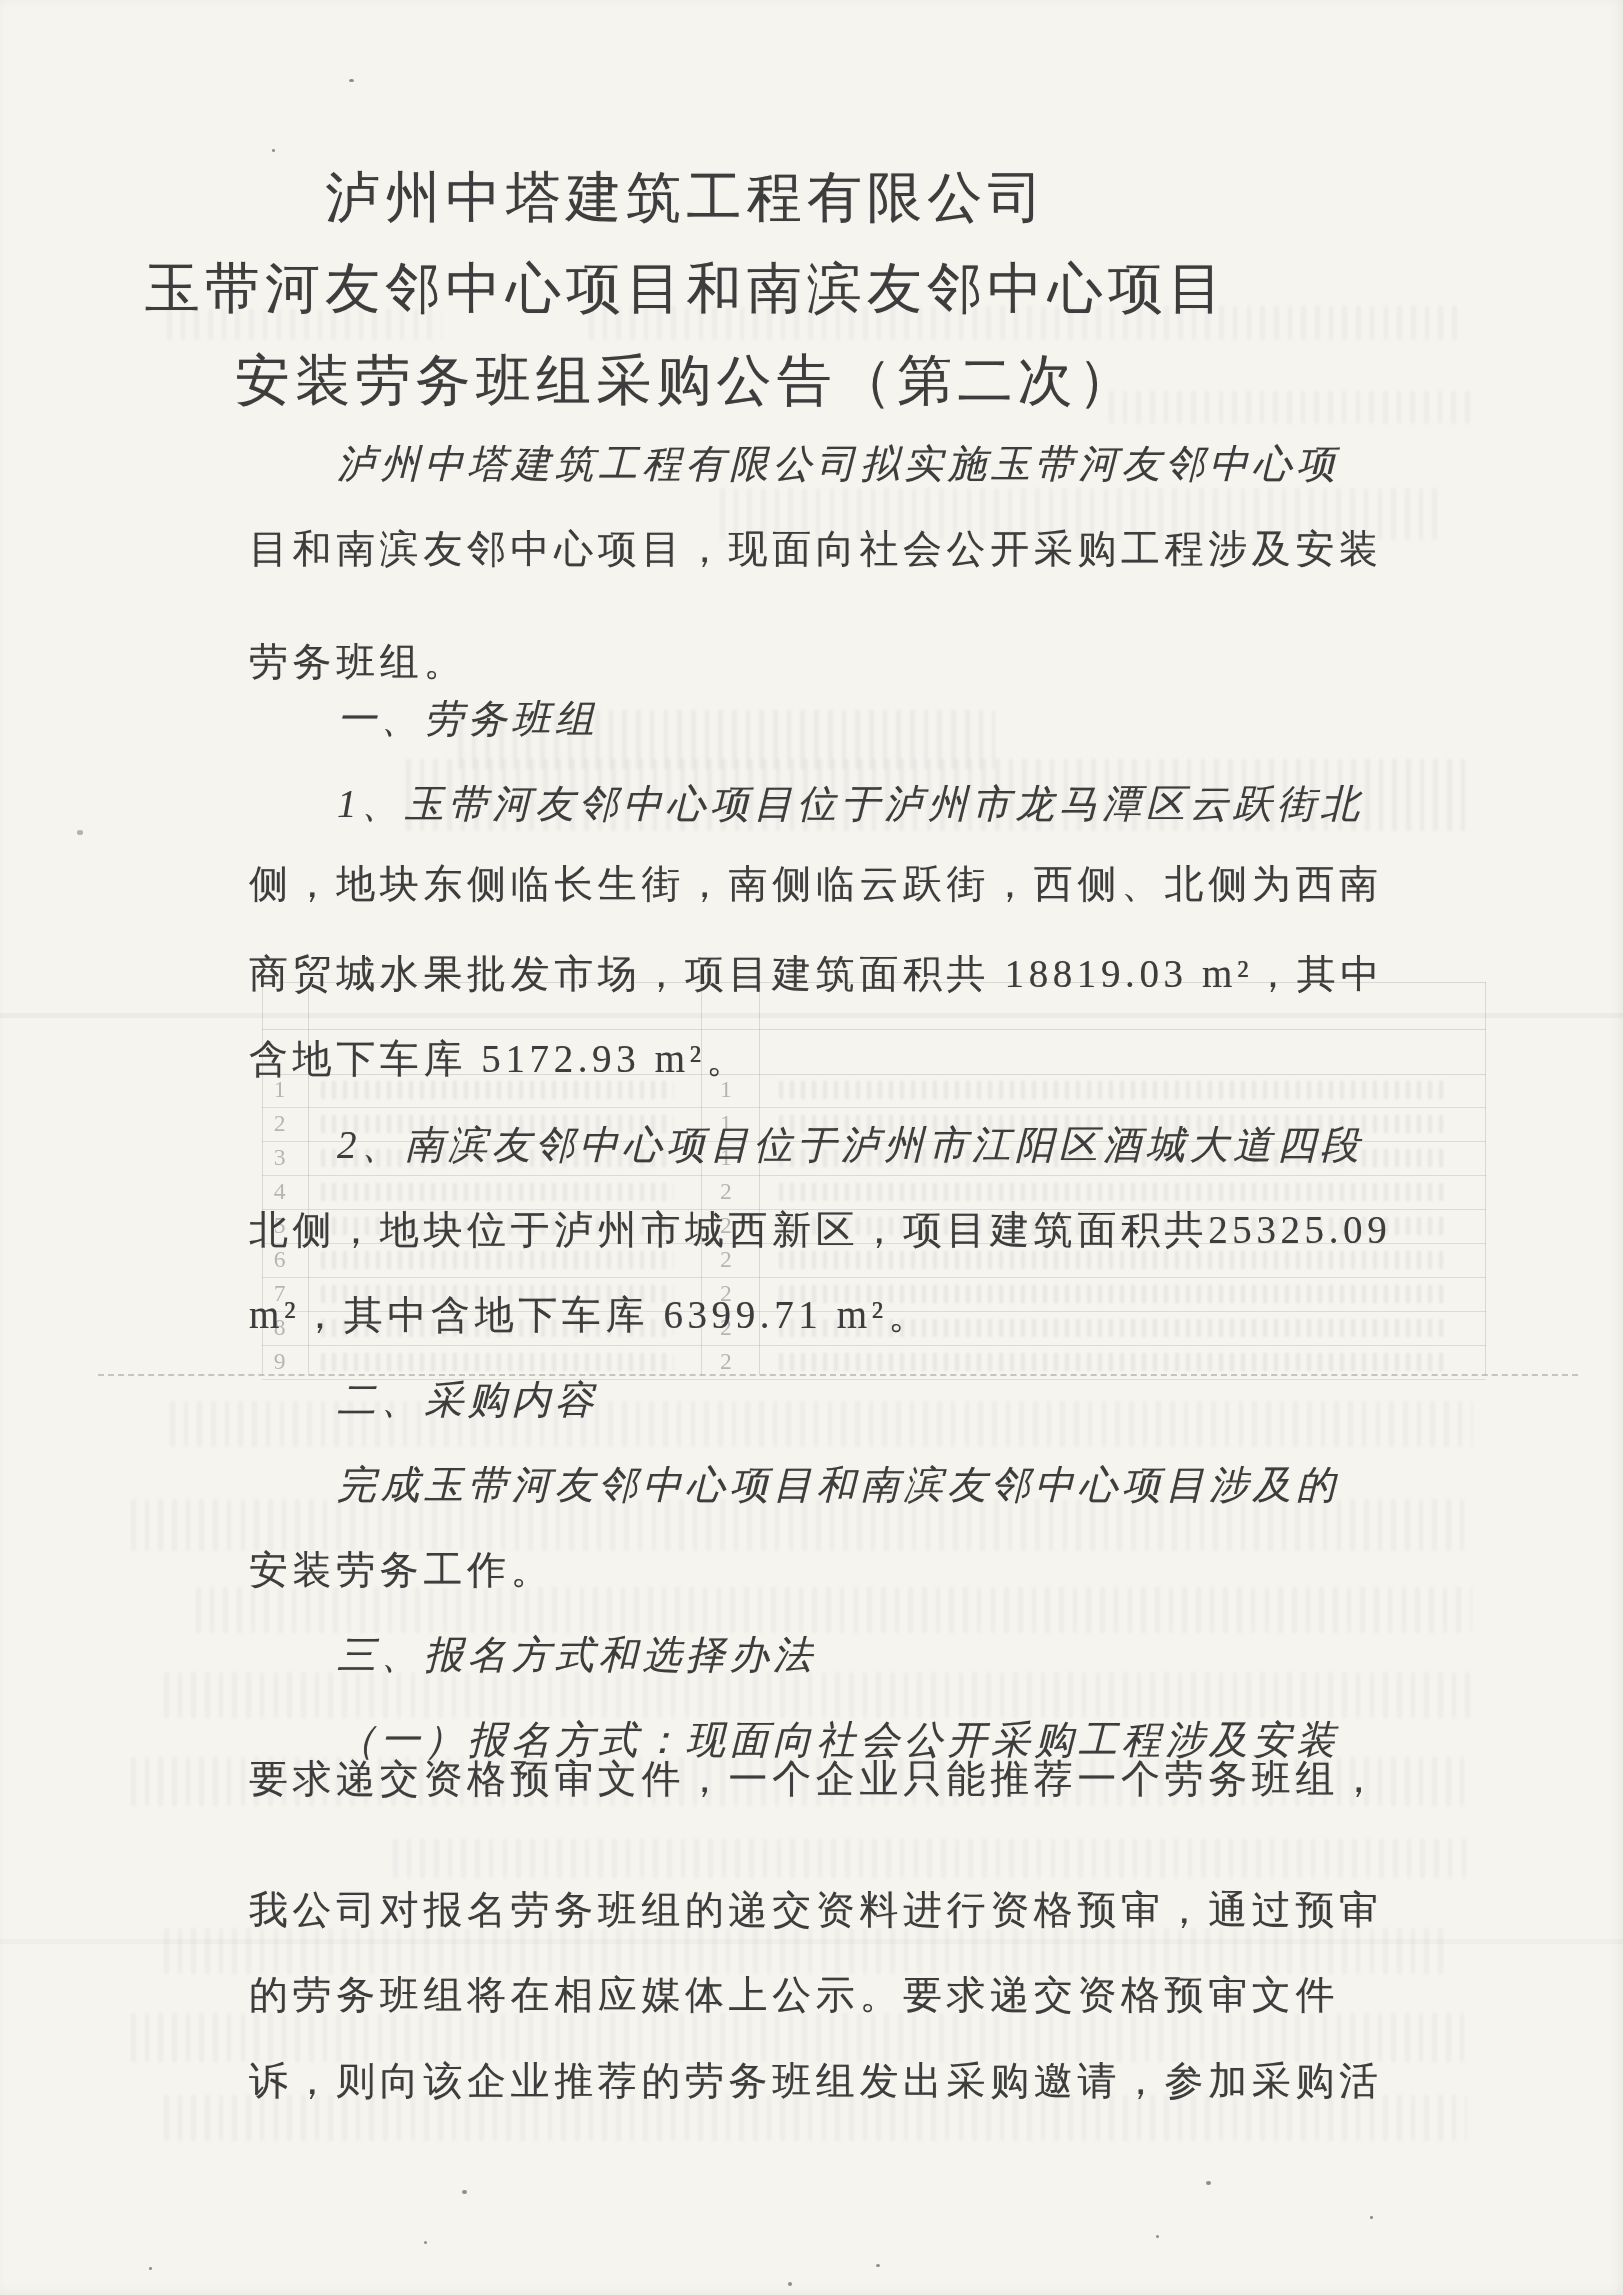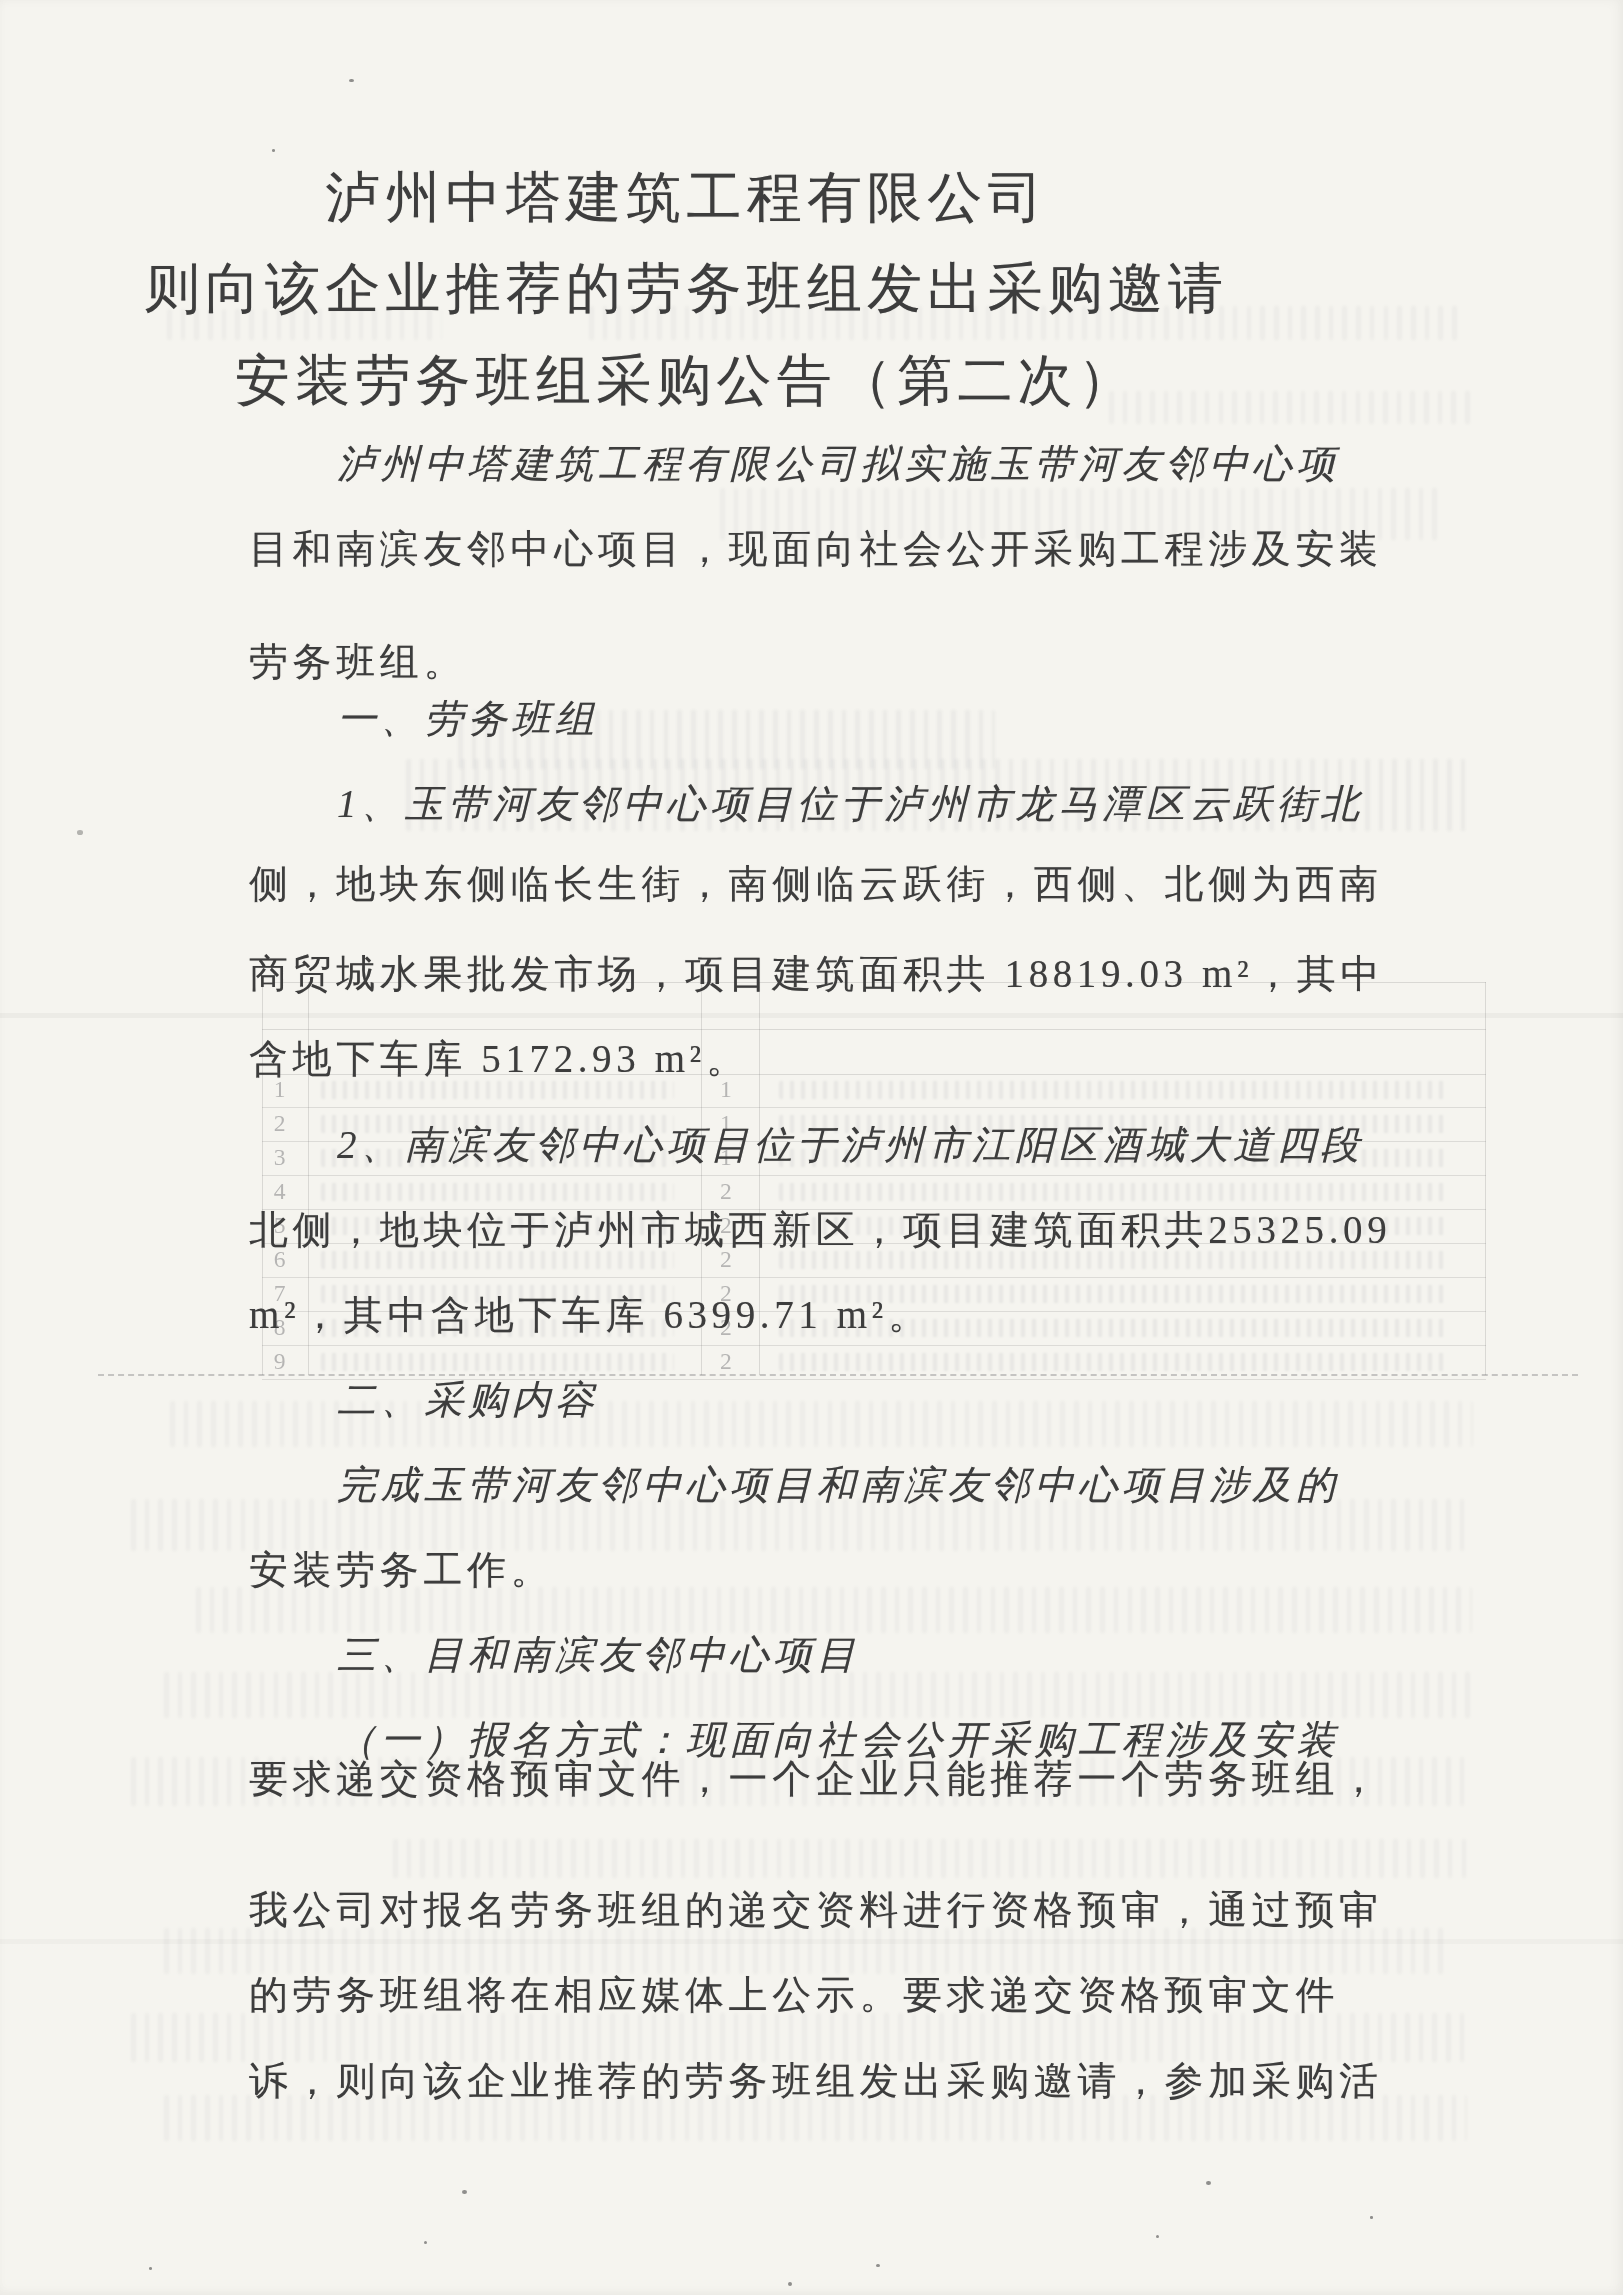--- a/index.html
+++ b/index.html
@@ -190,40 +190,40 @@
         </div>
       <div class="bt-bottom"></div>
     </div>
   </div>
 
   <div class="streak st-1"></div>
   <div class="streak st-2"></div>
 
   <header>
     <div id="title-1" class="title-line">泸州中塔建筑工程有限公司</div>
-    <div id="title-2" class="title-line">则向该企业推荐的劳务班组发出采购邀请</div>
+    <div id="title-2" class="title-line">玉带河友邻中心项目和南滨友邻中心项目</div>
     <div id="title-3" class="title-line">安装劳务班组采购公告（第二次）</div>
   </header>
 
   <main>
     <div class="line l0 indent">泸州中塔建筑工程有限公司拟实施玉带河友邻中心项</div>
     <div class="line l1">目和南滨友邻中心项目，现面向社会公开采购工程涉及安装</div>
     <div class="line l2">劳务班组。</div>
     <div class="line l3 indent">一、劳务班组</div>
     <div class="line l4 indent">1、玉带河友邻中心项目位于泸州市龙马潭区云跃街北</div>
     <div class="line l5">侧，地块东侧临长生街，南侧临云跃街，西侧、北侧为西南</div>
     <div class="line l6">商贸城水果批发市场，项目建筑面积共 18819.03 m²，其中</div>
     <div class="line l7">含地下车库 5172.93 m²。</div>
     <div class="line l8 indent">2、南滨友邻中心项目位于泸州市江阳区酒城大道四段</div>
     <div class="line l9">北侧，地块位于泸州市城西新区，项目建筑面积共25325.09</div>
     <div class="line l10">m²，其中含地下车库 6399.71 m²。</div>
     <div class="line l11 indent">二、采购内容</div>
     <div class="line l12 indent">完成玉带河友邻中心项目和南滨友邻中心项目涉及的</div>
     <div class="line l13">安装劳务工作。</div>
-    <div class="line l14 indent">三、目和南滨友邻中心项目</div>
+    <div class="line l14 indent">三、报名方式和选择办法</div>
     <div class="line l15 indent">（一）报名方式：现面向社会公开采购工程涉及安装</div>
     <div class="line l16">要求递交资格预审文件，一个企业只能推荐一个劳务班组，</div>
     <div class="line l17">我公司对报名劳务班组的递交资料进行资格预审，通过预审</div>
     <div class="line l18">的劳务班组将在相应媒体上公示。要求递交资格预审文件</div>
     <div class="line l19">诉，则向该企业推荐的劳务班组发出采购邀请，参加采购活</div>
   </main>
 
   <div class="speck p1"></div>
   <div class="speck p2"></div>
   <div class="speck p3"></div>

